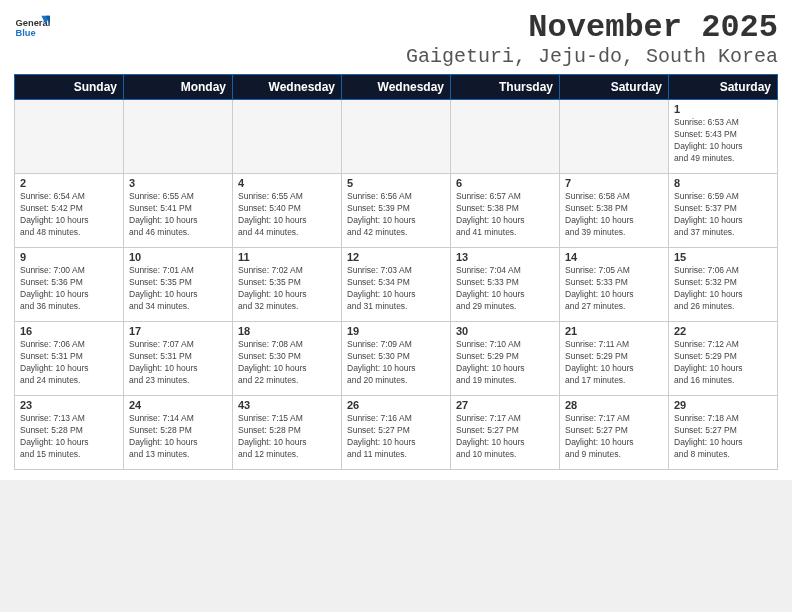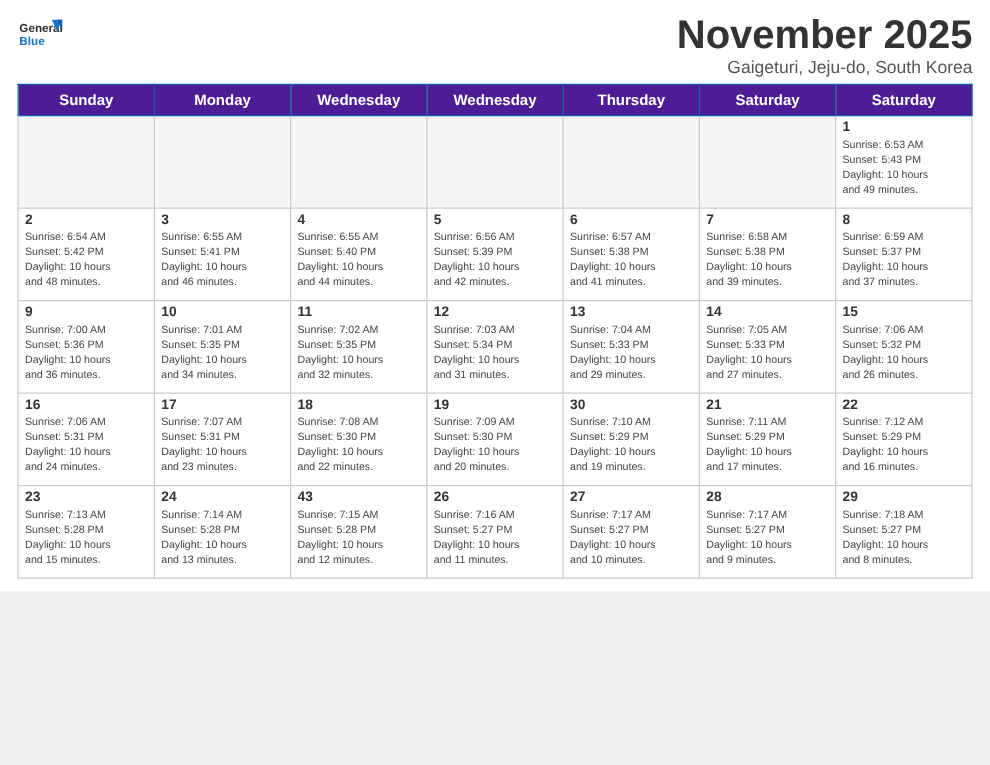--- a/index.html
+++ b/index.html
@@ -25,42 +25,43 @@
       display: flex;
       align-items: center;
       gap: 4px;
     }
     .logo-icon {
       width: 36px;
       height: 36px;
     }
     .title-block {
       text-align: right;
+      font-family: Liberation Mono, monospace;
     }
     .month-title {
       font-size: 32px;
       font-weight: bold;
       color: #333;
       line-height: 1.1;
     }
     .subtitle {
-      font-size: 14px;
+      font-size: 20px;
       color: #555;
     }
     .calendar {
       width: 100%;
       border-collapse: collapse;
       border: 1px solid #ccc;
     }
     .calendar th {
-      background: #4c1d95;
+      background: #0f172a;
       color: #fff;
       font-size: 12px;
       font-weight: bold;
-      text-align: center;
+      text-align: right;
       padding: 5px 6px;
       border: 1px solid #1560a8;
     }
     .calendar td {
       vertical-align: top;
       border: 1px solid #ccc;
       padding: 3px 5px;
       font-size: 9px;
       color: #333;
       width: calc(100% / 7);

